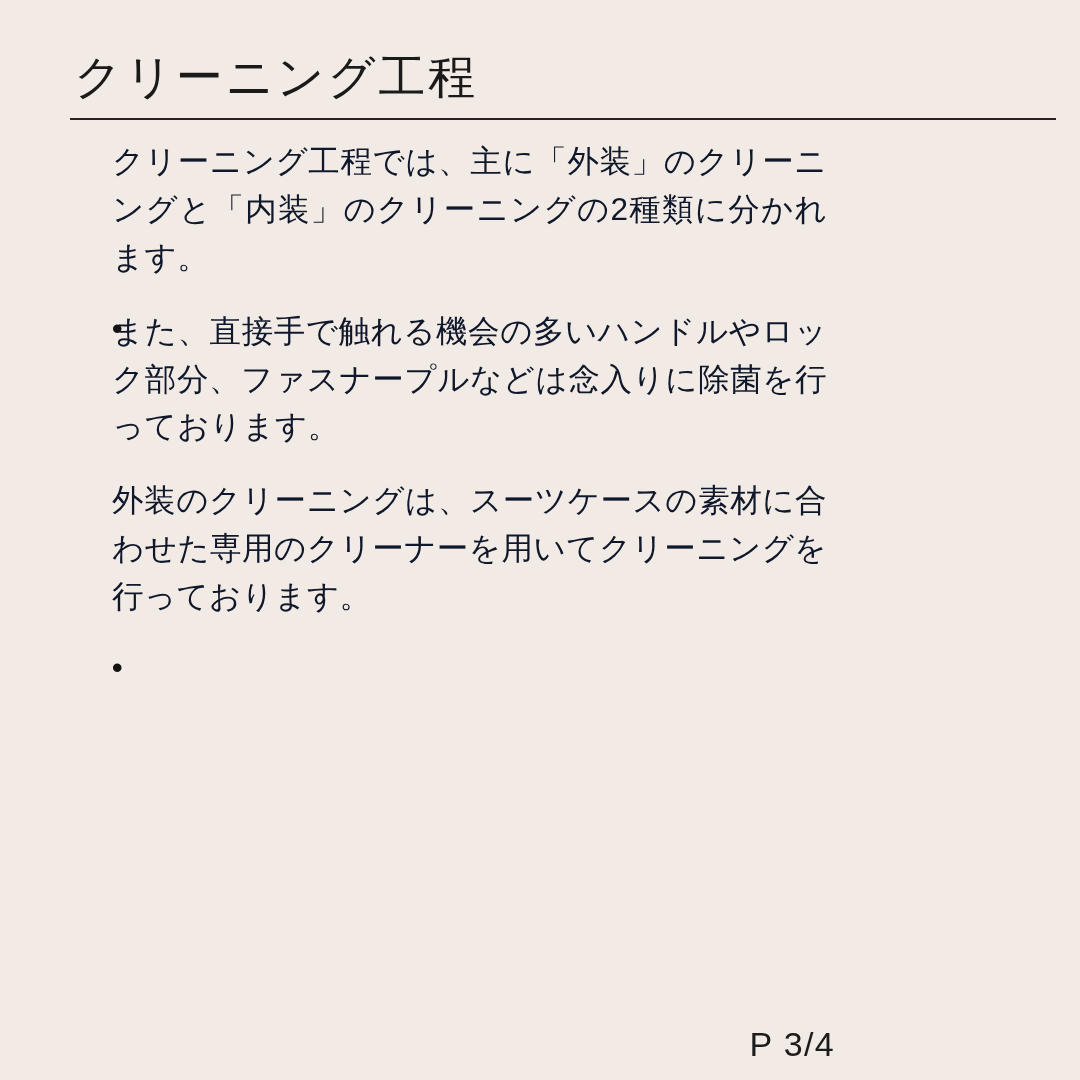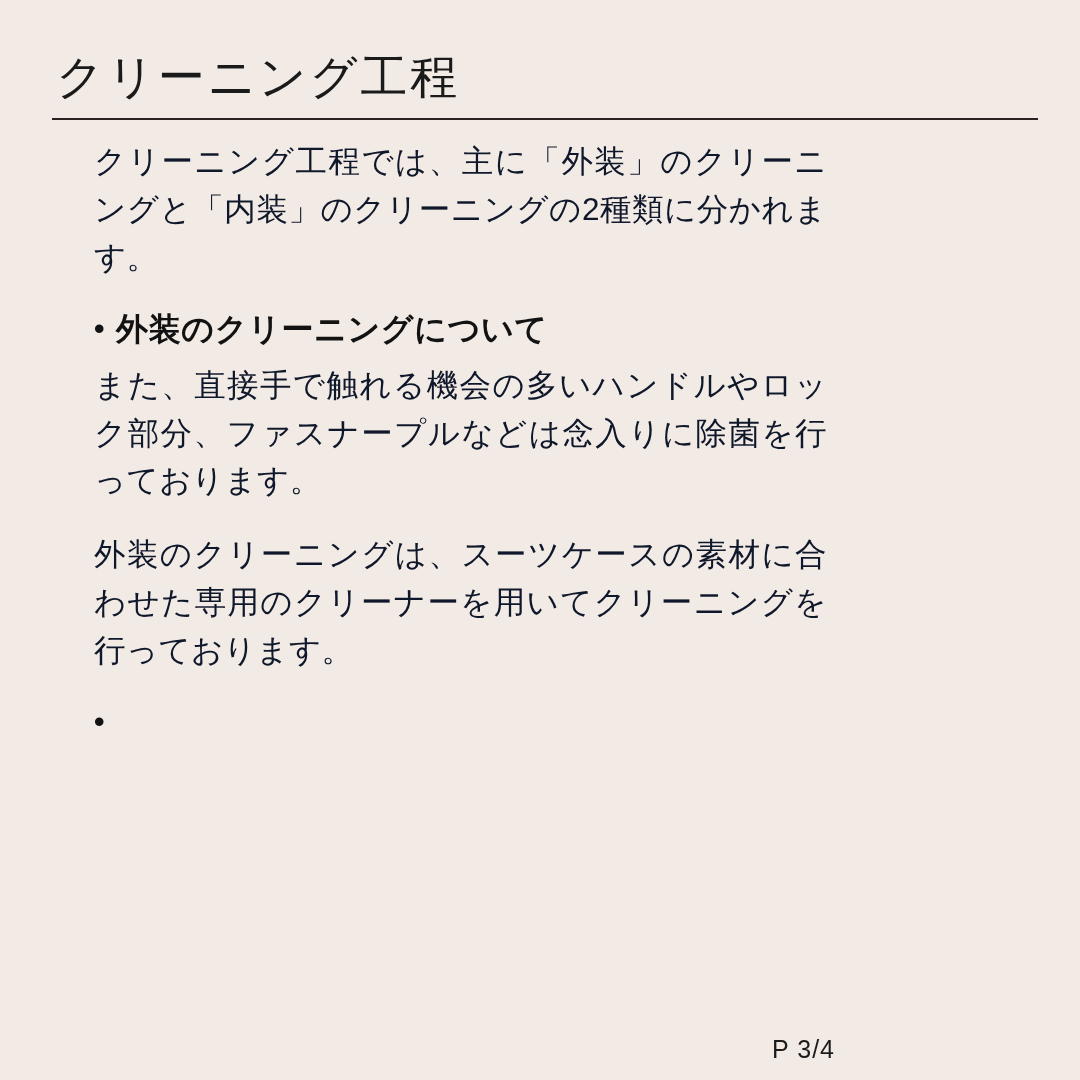--- a/index.html
+++ b/index.html
@@ -12,21 +12,21 @@
     background: #f2ebe5;
     font-family: "Liberation Sans", "DejaVu Sans", sans-serif;
     color: #1c1c1c;
     overflow: hidden;
   }
   .page {
     position: relative;
     width: 881px;
     height: 1080px;
     box-sizing: border-box;
-    padding: 42px 40px 10px 50px;
+    padding: 42px 40px 10px 68px;
     display: flex;
     flex-direction: column;
   }
   .title {
     font-size: 47px;
     line-height: 1.15;
     letter-spacing: 0.06em;
     font-weight: 400;
     color: #1a1a1a;
     margin: 8px 0 14px 6px;
@@ -68,40 +68,39 @@
     position: absolute;
     left: 0;
     top: -2px;
     font-size: 30px;
     line-height: 1.5;
   }
   .footer {
     position: absolute;
     right: 46px;
     bottom: 16px;
-    font-size: 25px;
+    font-size: 34px;
     letter-spacing: 0.04em;
     color: #1c1c1c;
   }
 </style>
 </head>
 <body>
 
 <div class="page">
 
   <h1 class="title">クリーニング工程</h1>
   <div class="rule"></div>
 
   <div class="body">
 
     <p class="intro">クリーニング工程では、主に「外装」のクリーニングと「内装」のクリーニングの2種類に分かれます。</p>
 
     <div class="heading">
       <span class="bullet">•</span>
-      <span>外装のクリーニングについて</span>
     </div>
     <p>また、直接手で触れる機会の多いハンドルやロック部分、ファスナープルなどは念入りに除菌を行っております。</p>
     <p>外装のクリーニングは、スーツケースの素材に合わせた専用のクリーナーを用いてクリーニングを行っております。</p>
 
     <div class="heading">
       <span class="bullet">•</span>
     </div>
 
   </div>
 

